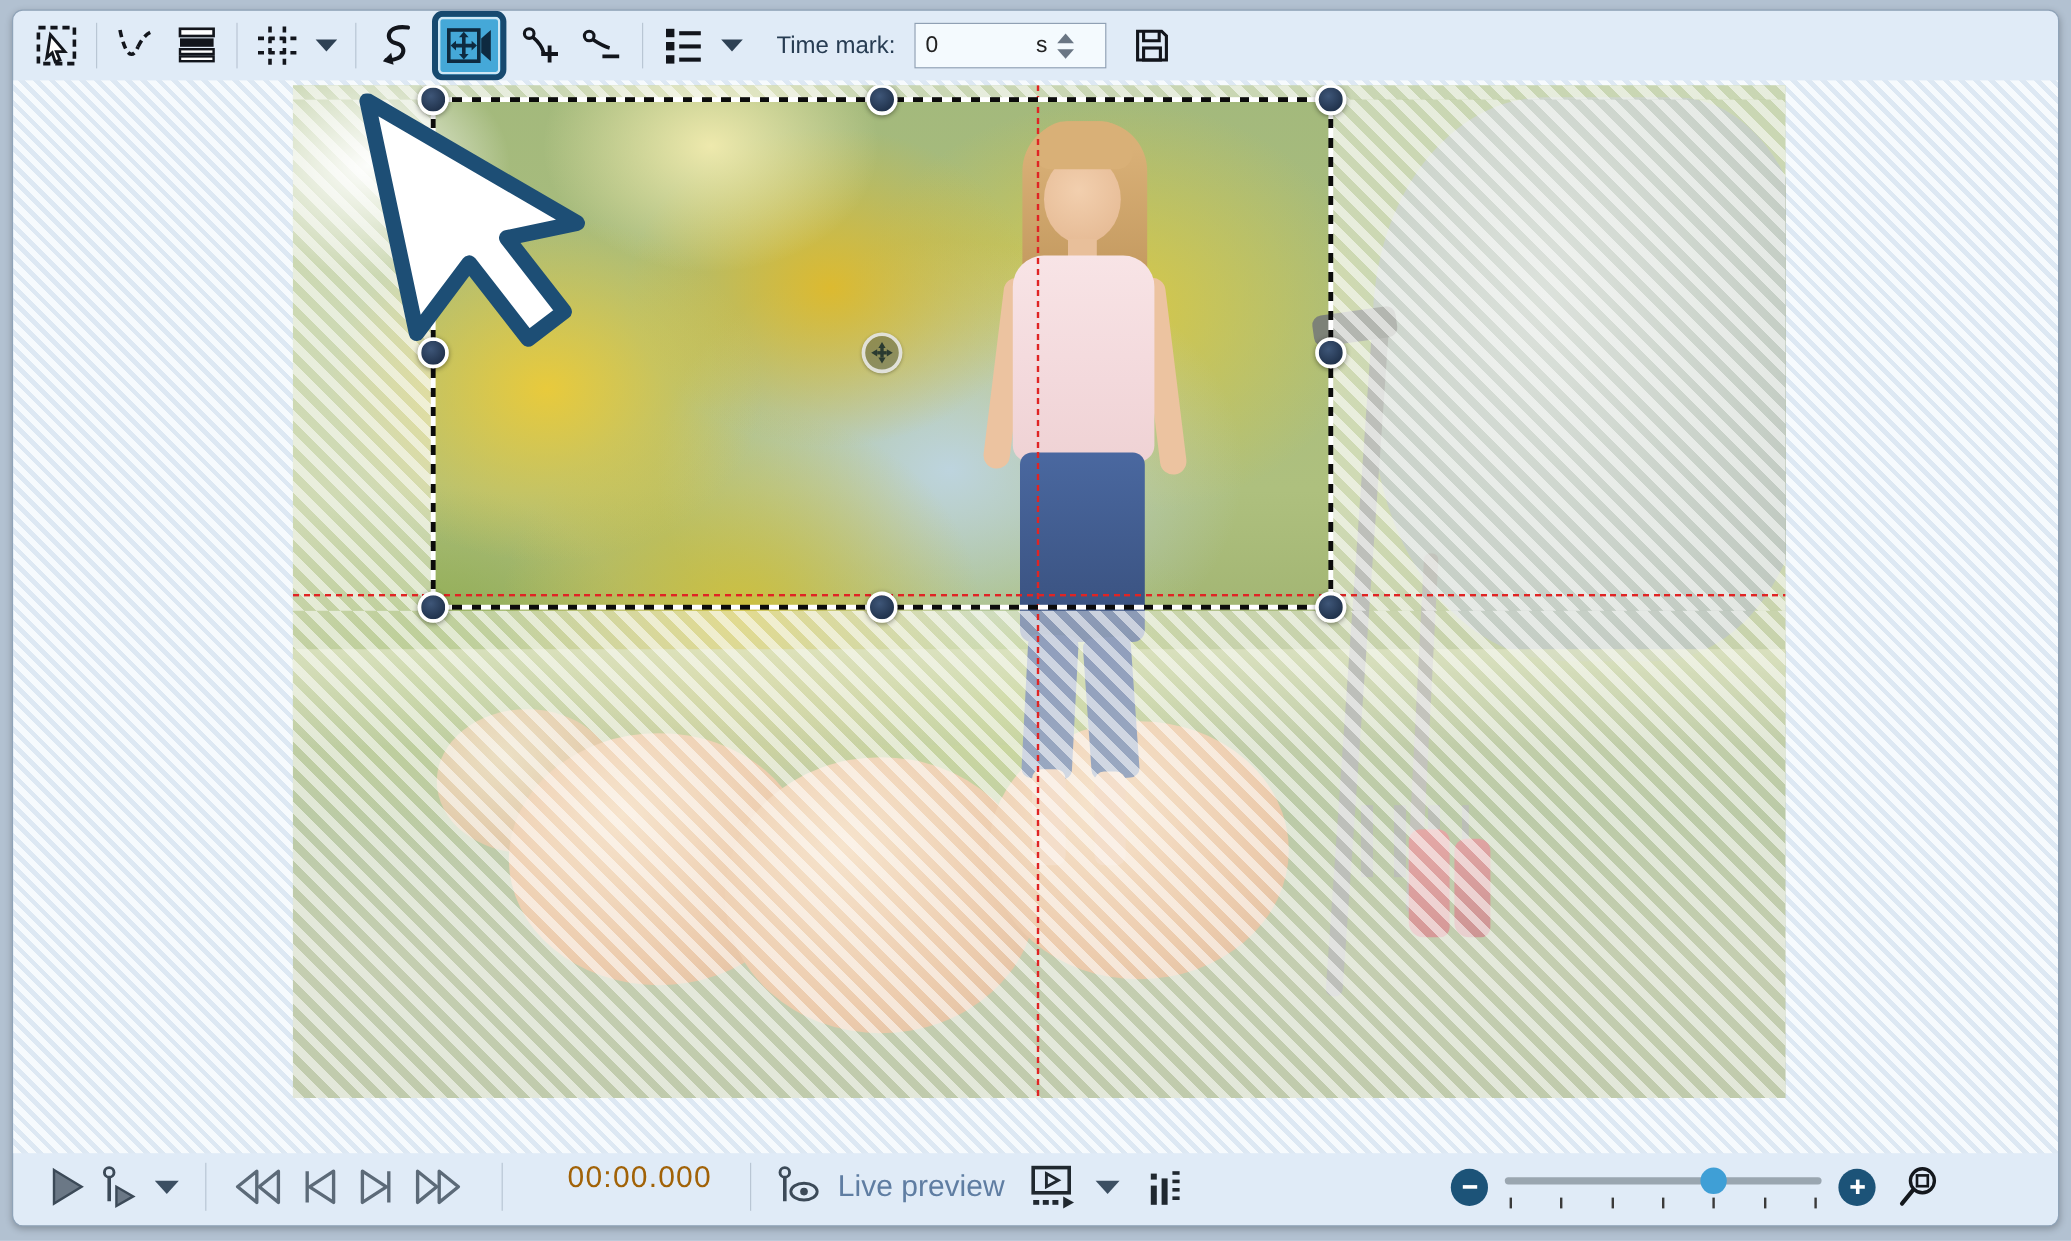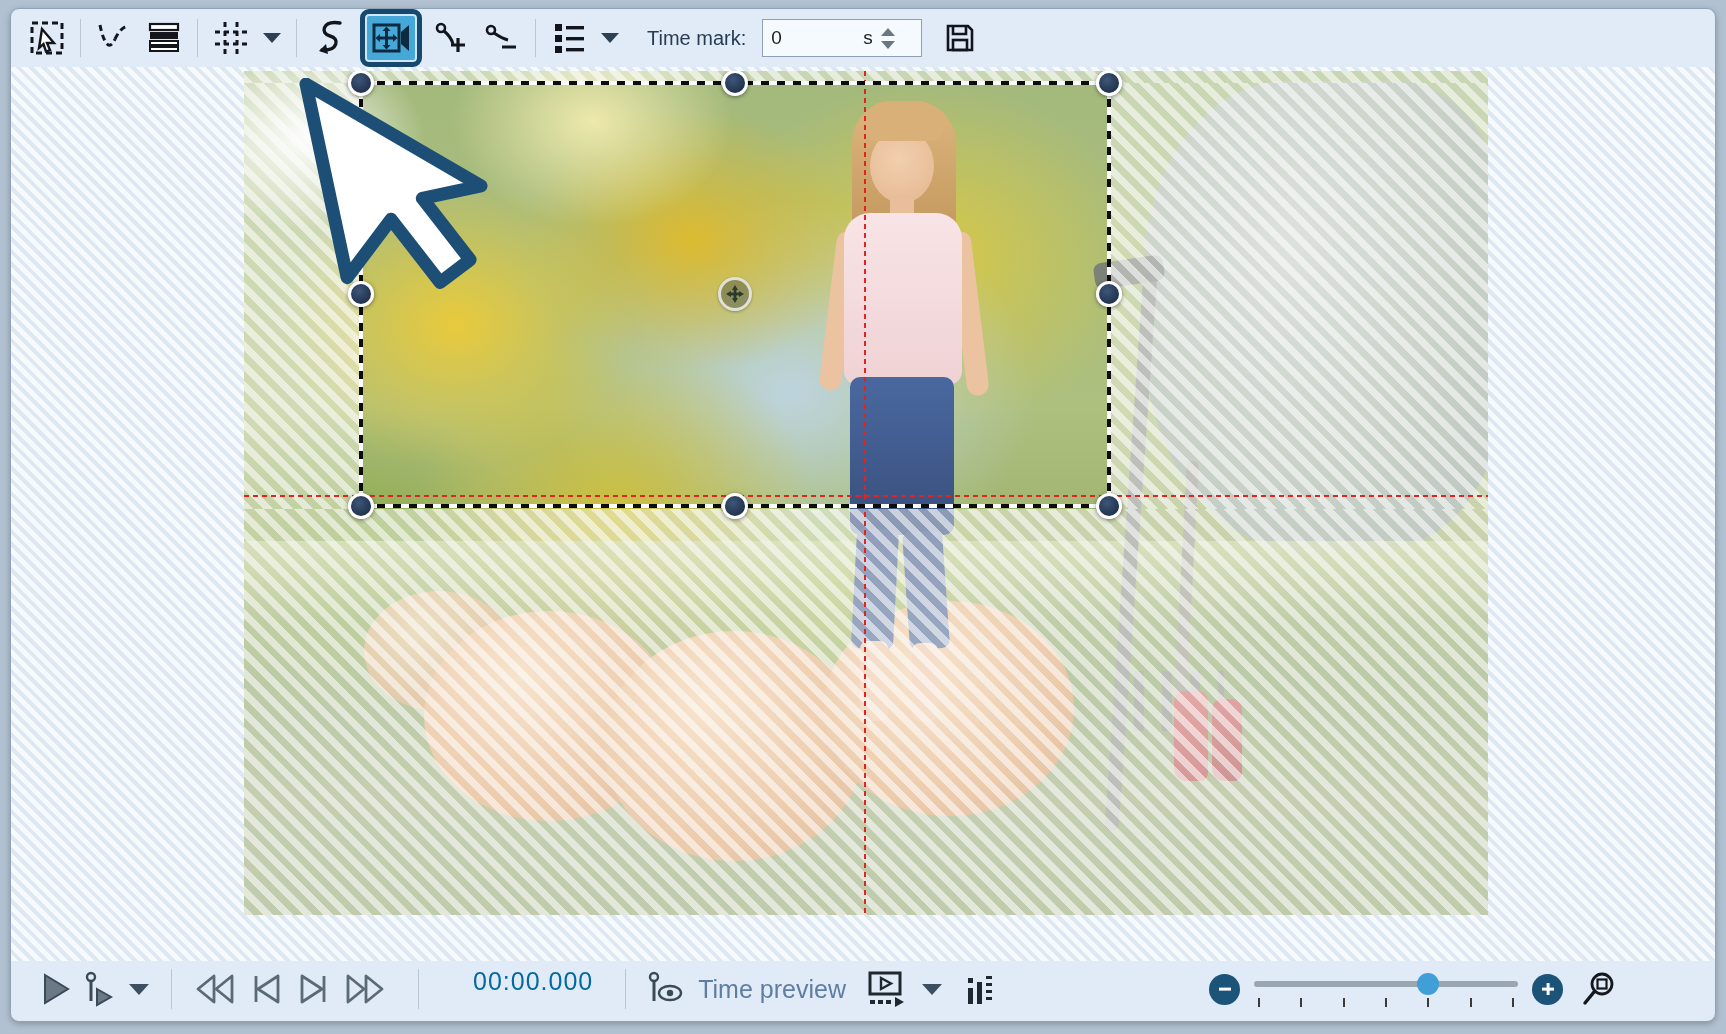--- a/index.html
+++ b/index.html
@@ -128,21 +128,21 @@
     border:3px solid #fff; box-shadow:0 1px 4px rgba(0,0,0,.45); }
   .center-handle { position:absolute; width:34px; height:34px; border-radius:50%;
     background:rgba(70,80,70,.45); border:3px solid rgba(240,240,240,.85);
     box-shadow:0 1px 3px rgba(0,0,0,.3); display:flex; align-items:center; justify-content:center; }
 
   
   .bottombar { height:60px; flex:0 0 60px; display:flex; align-items:center; padding:0 0 4px 24px; }
   .bsep { width:1px; height:40px; background:#b9c6d4; margin:0 14px; }
   .bicon { display:flex; align-items:center; justify-content:center; margin:0 6px; }
   .bdrop { width:0;height:0; border-left:10px solid transparent; border-right:10px solid transparent; border-top:11px solid #3c4f62; margin:0 8px; }
-  .time-display { font-size:25px; color:#0369a1; margin:0 18px 16px 40px; letter-spacing:1px; }
+  .time-display { font-size:25px; color:#a16207; margin:0 18px 16px 40px; letter-spacing:1px; }
   .lp-label { font-size:25px; color:#5f7da2; margin:0 14px 0 8px; }
   .zoom-group { margin-left:auto; margin-right:92px; display:flex; align-items:center; }
   .zbtn { width:31px; height:31px; border-radius:50%; background:#1c5378; color:#fff; display:flex; align-items:center; justify-content:center; }
   .slider { position:relative; width:264px; height:34px; margin:0 14px; }
   .track { position:absolute; left:0; top:9px; width:264px; height:6px; border-radius:3px; background:#9aa6b0; }
   .thumb { position:absolute; top:1px; left:66%; width:22px; height:22px; margin-left:-11px; border-radius:50%; background:#3f9fd6; }
   .ticks { position:absolute; left:4px; top:26px; width:256px; display:flex; justify-content:space-between; }
   .tick { width:2px; height:9px; background:#3a3a3a; }
   .mag { margin-left:18px; }
 
@@ -374,21 +374,21 @@
     <div class="time-display">00:00.000</div>
     <div class="bsep"></div>
     <div class="bicon">
       <svg width="38" height="36" viewBox="0 0 38 36">
         <circle cx="8" cy="6" r="4" fill="none" stroke="#3c4a58" stroke-width="2.4"></circle>
         <path d="M8 10 L8 30" stroke="#3c4a58" stroke-width="3"></path>
         <ellipse cx="24" cy="22" rx="11" ry="7" fill="none" stroke="#3c4a58" stroke-width="2.4"></ellipse>
         <circle cx="24" cy="22" r="3.2" fill="#3c4a58"></circle>
       </svg>
     </div>
-    <div class="lp-label">Time preview</div>
+    <div class="lp-label">Live preview</div>
     <div class="bicon">
       <svg width="42" height="38" viewBox="0 0 42 38">
         <rect x="4" y="3" width="30" height="21" fill="none" stroke="#20282f" stroke-width="3"></rect>
         <path d="M15 8 L25 13.5 L15 19 Z" fill="none" stroke="#20282f" stroke-width="2.4"></path>
         <g fill="#20282f">
             <rect x="4" y="30" width="5" height="4"></rect>
             <rect x="12" y="30" width="5" height="4"></rect>
             <rect x="20" y="30" width="5" height="4"></rect>
             <path d="M29 27 L38 32 L29 37 Z"></path>
           </g>

